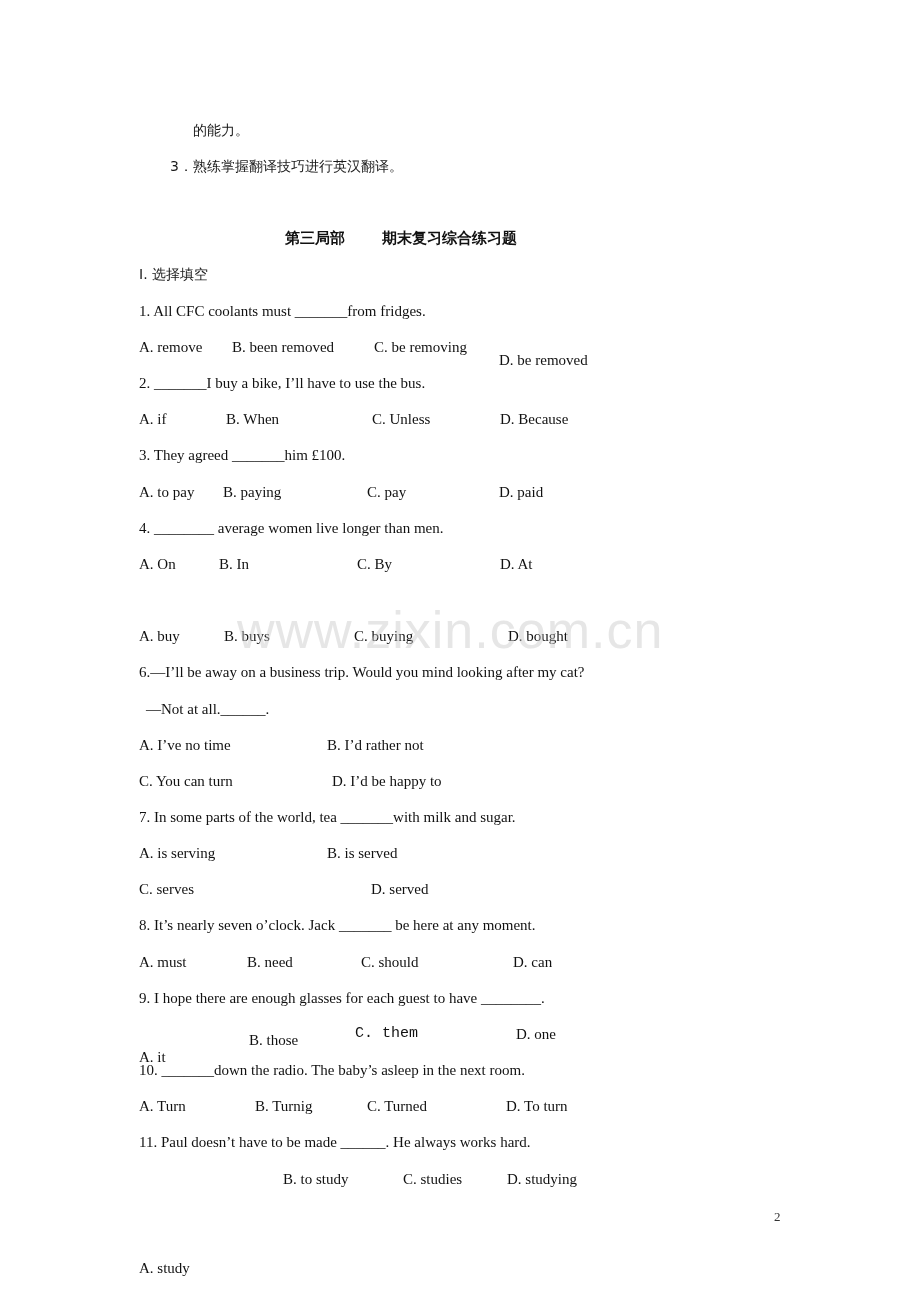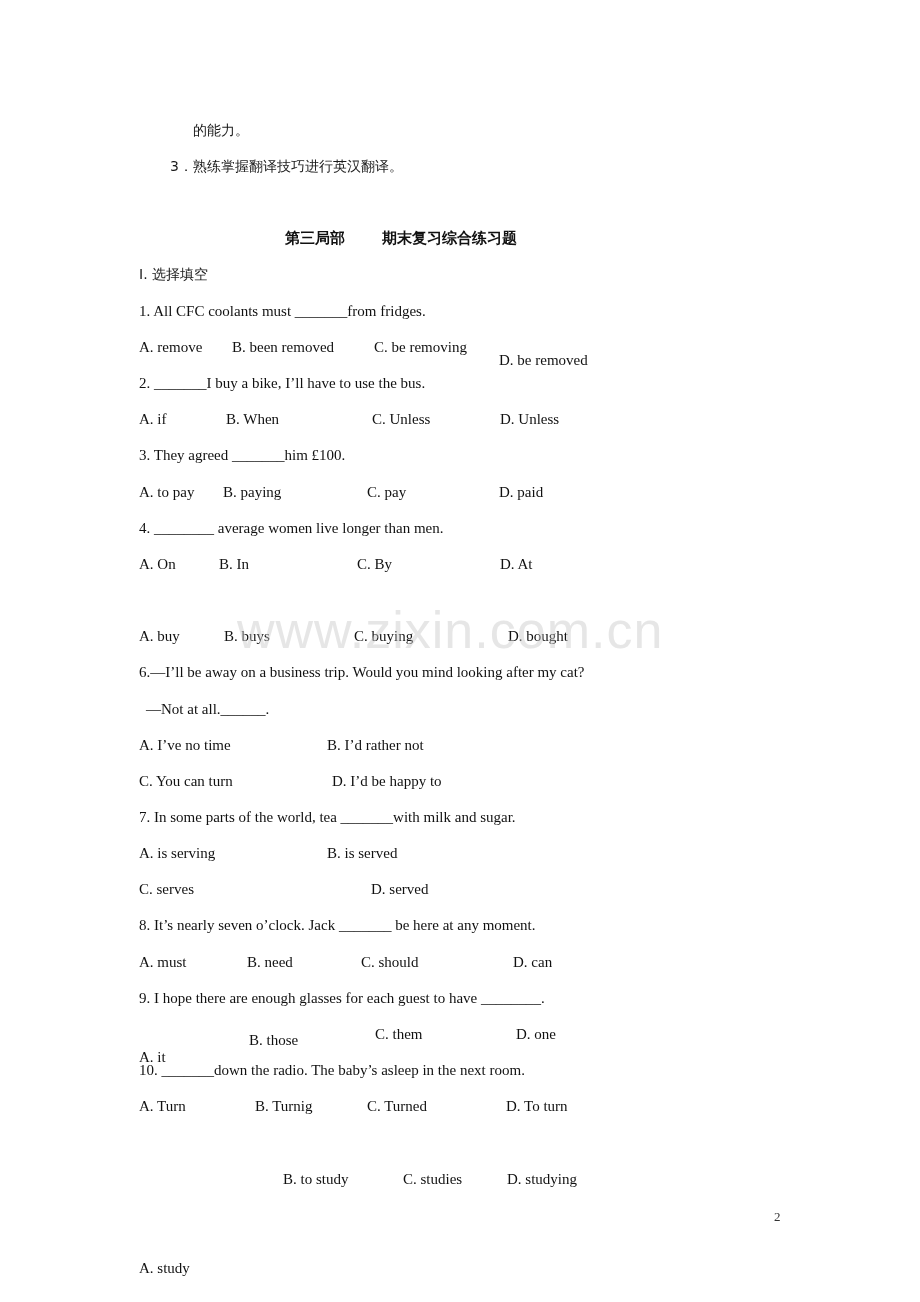--- a/index.html
+++ b/index.html
@@ -78,21 +78,21 @@
   <div class="line" style="left:139px; top:302px;">1. All CFC coolants must _______from fridges.</div>
   <div class="opt" style="left:139px; top:338px;">A. remove</div>
   <div class="opt" style="left:232px; top:338px;">B. been removed</div>
   <div class="opt" style="left:374px; top:338px;">C. be removing</div>
   <div class="opt" style="left:499px; top:338px;margin-top:13px;">D. be removed</div>
 
   <div class="line" style="left:139px; top:374px;">2. _______I buy a bike, I’ll have to use the bus.</div>
   <div class="opt" style="left:139px; top:410px;">A. if</div>
   <div class="opt" style="left:226px; top:410px;">B. When</div>
   <div class="opt" style="left:372px; top:410px;">C. Unless</div>
-  <div class="opt" style="left:500px; top:410px;">D. Unless</div>
+  <div class="opt" style="left:500px; top:410px;">D. Because</div>
 
   <div class="line" style="left:139px; top:446px;">3. They agreed _______him £100.</div>
   <div class="opt" style="left:139px; top:483px;">A. to pay</div>
   <div class="opt" style="left:223px; top:483px;">B. paying</div>
   <div class="opt" style="left:367px; top:483px;">C. pay</div>
   <div class="opt" style="left:499px; top:483px;">D. paid</div>
 
   <div class="line" style="left:139px; top:519px;">4. ________ average women live longer than men.</div>
   <div class="opt" style="left:139px; top:555px;">A. On</div>
   <div class="opt" style="left:219px; top:555px;font-family:Liberation Serif, serif;">B. In</div>
@@ -119,29 +119,30 @@
 
   <div class="line" style="left:139px; top:916px;">8. It’s nearly seven o’clock. Jack _______ be here at any moment.</div>
   <div class="opt" style="left:139px; top:953px;">A. must</div>
   <div class="opt" style="left:247px; top:953px;">B. need</div>
   <div class="opt" style="left:361px; top:953px;">C. should</div>
   <div class="opt" style="left:513px; top:953px;">D. can</div>
 
   <div class="line" style="left:139px; top:989px;">9. I hope there are enough glasses for each guest to have ________.</div>
   <div class="opt" style="left:139px; top:1025px;margin-top:23px;">A. it</div>
   <div class="opt" style="left:249px; top:1025px;margin-top:6px;">B. those</div>
-  <div class="opt" style="left:375px; top:1025px;">C. them</div>
+  <div class="opt" style="left:355px; top:1025px;font-family:Liberation Mono, monospace;">C. them</div>
   <div class="opt" style="left:516px; top:1025px;">D. one</div>
 
   <div class="line" style="left:139px; top:1061px;">10. _______down the radio. The baby’s asleep in the next room.</div>
   <div class="opt" style="left:139px; top:1097px;">A. Turn</div>
   <div class="opt" style="left:255px; top:1097px;">B. Turnig</div>
   <div class="opt" style="left:367px; top:1097px;">C. Turned</div>
   <div class="opt" style="left:506px; top:1097px;">D. To turn</div>
 
+  <div class="line" style="left:139px; top:1133px;">11. Paul doesn’t have to be made ______. He always works hard.</div>
   <div class="opt" style="left:139px; top:1220px;margin-top:39px;">A. study</div>
   <div class="opt" style="left:283px; top:1170px;">B. to study</div>
   <div class="opt" style="left:403px; top:1170px;">C. studies</div>
   <div class="opt" style="left:507px; top:1170px;">D. studying</div>
 
   <div class="watermark">www.zixin.com.cn</div>
 
   <div class="page-number">2</div>
 </div>
 

